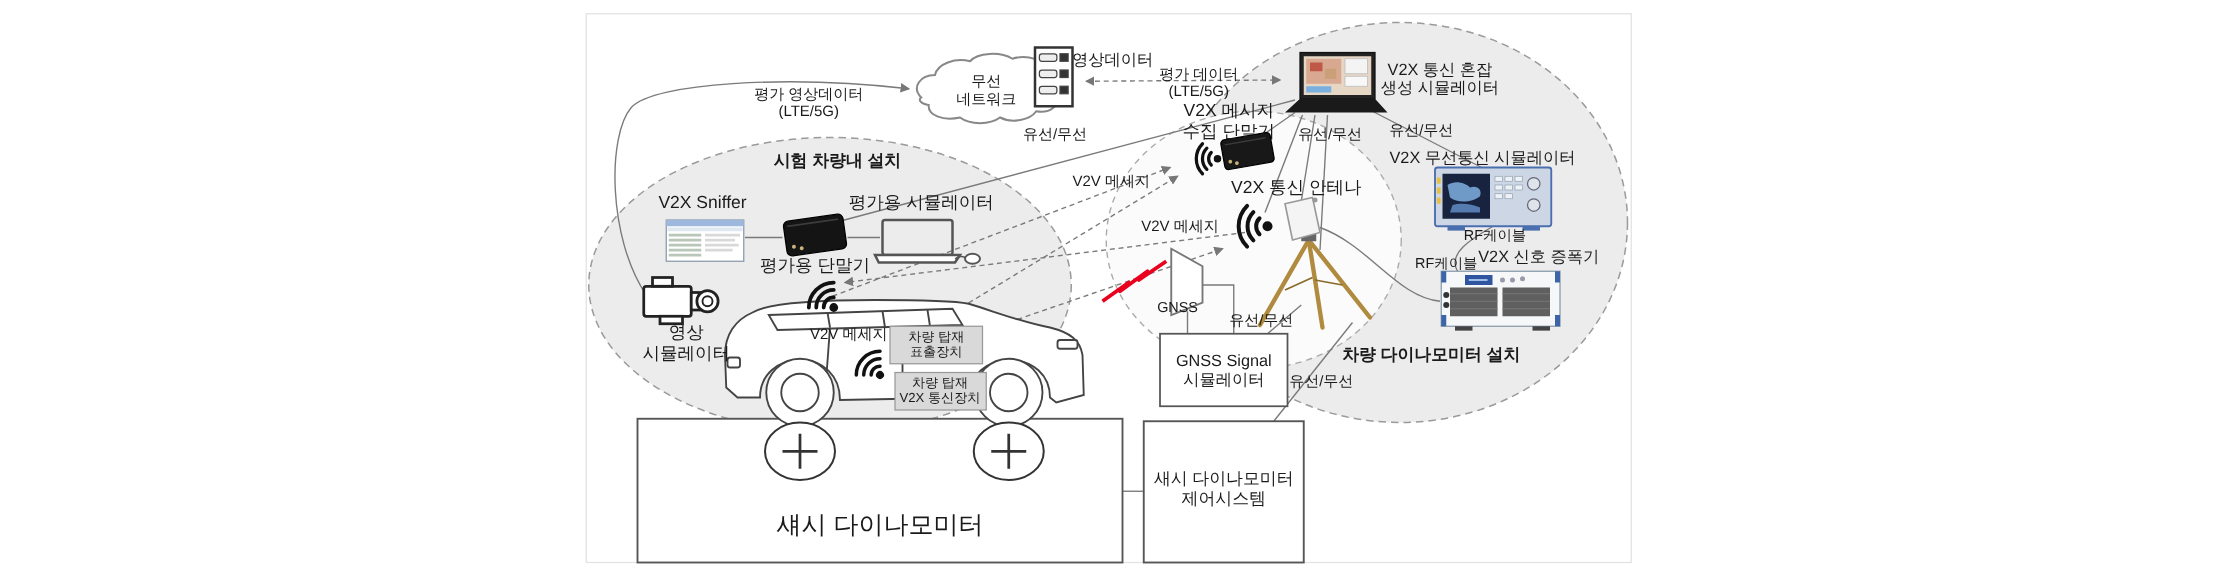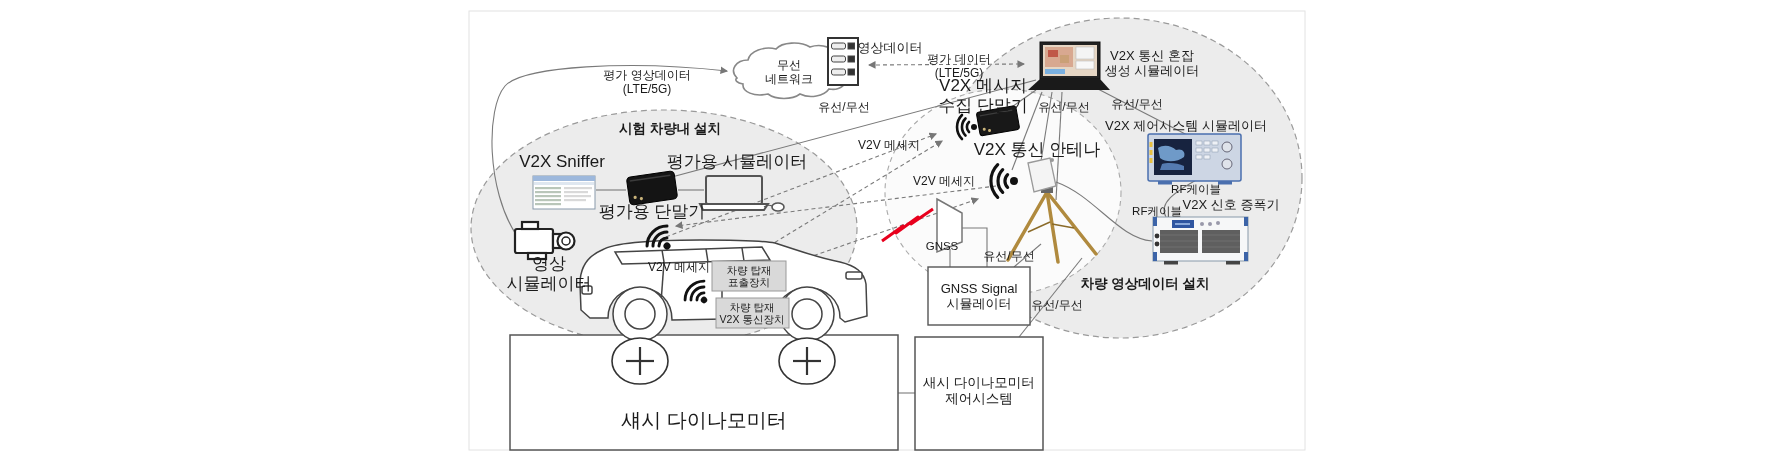--- a/index.html
+++ b/index.html
@@ -4,21 +4,21 @@
 <style>
   html,body{margin:0;padding:0;background:#ffffff;}
   #stage{position:relative;width:1772px;height:461px;background:#ffffff;overflow:hidden;
          font-family:"Liberation Sans", sans-serif;color:#1a1a1a;}
   #draw{position:absolute;left:0;top:0;}
   .lbl{position:absolute;transform:translate(-50%,-50%);white-space:pre-line;text-align:center;
        font-size:12px;line-height:1.18;color:#1a1a1a;}
   .bold{font-weight:bold;text-align:center;}
   .s11{font-size:11.5px;margin-left:36px;}
   .s12{font-size:12px;}
-  .s125{font-size:17px;}
+  .s125{font-size:14px;}
   .s13{font-size:13px;}
   .s135{font-size:13.5px;}
   .s20{font-size:20px;}
   .s105{font-size:10.5px;font-weight:normal;}
 </style>
 </head>
 <body>
 
 <div id="stage">
 
@@ -285,25 +285,25 @@
 수집 단말기</div>
 <div class="lbl s12" style="left:889px;top:145px">V2V 메세지</div>
 <div class="lbl s125" style="left:1037px;top:150px">V2X 통신 안테나</div>
 <div class="lbl s12" style="left:944px;top:181px">V2V 메세지</div>
 <div class="lbl s12" style="left:679px;top:267px">V2V 메세지</div>
 <div class="lbl s11" style="left:906px;top:247px">GNSS</div>
 <div class="lbl s13" style="left:1152px;top:63px">V2X 통신 혼잡
 생성 시뮬레이터</div>
 <div class="lbl s12" style="left:1064px;top:107px">유선/무선</div>
 <div class="lbl s12" style="left:1137px;top:104px">유선/무선</div>
-<div class="lbl s13" style="left:1186px;top:126px">V2X 제어시스템 시뮬레이터</div>
+<div class="lbl s13" style="left:1186px;top:126px">V2X 무선통신 시뮬레이터</div>
 <div class="lbl s11" style="left:1160px;top:190px">RF케이블</div>
 <div class="lbl s11" style="left:1121px;top:212px">RF케이블</div>
 <div class="lbl s13" style="left:1231px;top:205px">V2X 신호 증폭기</div>
-<div class="lbl s135 bold" style="left:1145px;top:284px">차량 영상데이터 설치</div>
+<div class="lbl s135 bold" style="left:1145px;top:284px">차량 다이나모미터 설치</div>
 <div class="lbl s12" style="left:1009px;top:256px">유선/무선</div>
 <div class="lbl s12" style="left:1057px;top:305px">유선/무선</div>
 <div class="lbl s13" style="left:979px;top:296px">GNSS Signal
 시뮬레이터</div>
 <div class="lbl s105" style="left:749px;top:276px">차량 탑재
 표출장치</div>
 <div class="lbl s105" style="left:752px;top:313px">차량 탑재
 V2X 통신장치</div>
 <div class="lbl s135" style="left:979px;top:391px">새시 다이나모미터
 제어시스템</div>

